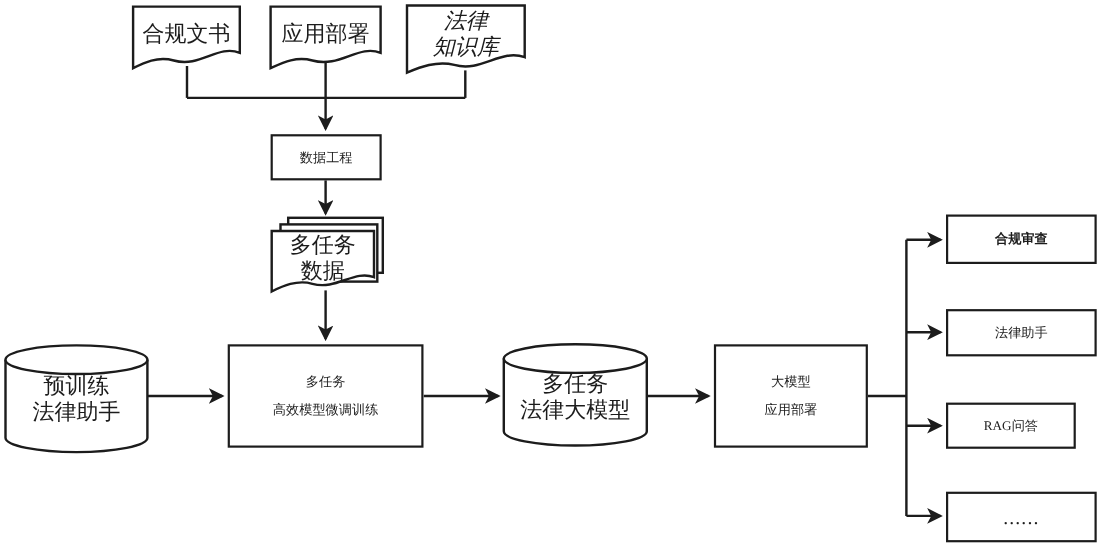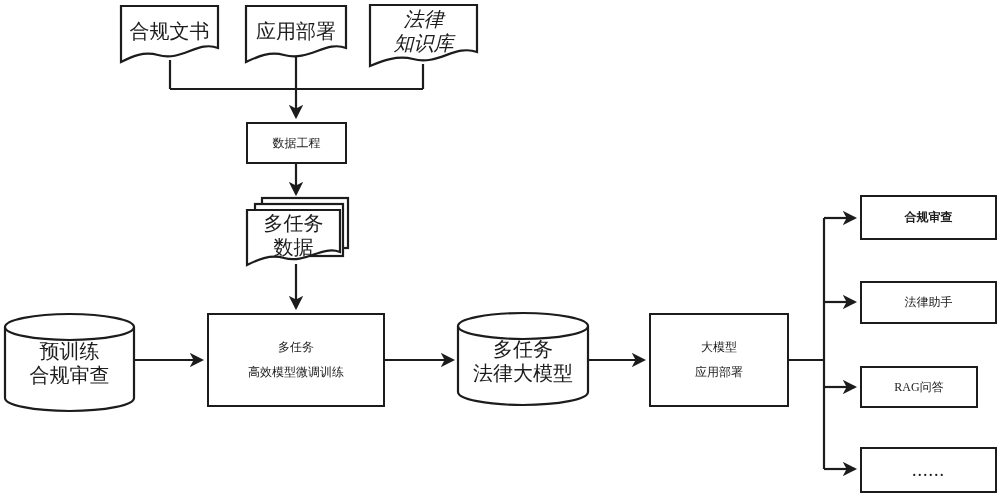--- a/index.html
+++ b/index.html
@@ -69,21 +69,21 @@
     <path class="s" d="M824,469 H855" marker-end="url(#arr)"></path>
   </svg>
 
   <div class="label" style="left:121px;top:8px;width:97px;height:46px;">合规文书</div>
   <div class="label" style="left:246px;top:8px;width:100px;height:46px;">应用部署</div>
   <div class="label" style="left:370px;top:6px;width:107px;height:50px;font-style:italic;">法律
 知识库</div>
   <div class="label" style="left:247px;top:212px;width:93px;height:46px;">多任务
 数据</div>
   <div class="label" style="left:5px;top:338px;width:129px;height:50px;">预训练
-合规审查</div>
+法律助手</div>
   <div class="label" style="left:458px;top:336px;width:130px;height:50px;">多任务
 法律大模型</div>
 
   <div class="node-box" style="left:246px;top:122px;width:101px;height:42px;">数据工程</div>
   <div class="node-box" style="left:207px;top:313px;width:178px;height:94px;">多任务
 高效模型微调训练</div>
   <div class="node-box" style="left:649px;top:313px;width:140px;height:94px;text-align:center;">大模型
 应用部署</div>
 
   <div class="node-box" style="left:860px;top:195px;width:137px;height:45px;font-weight:bold;">合规审查</div>

